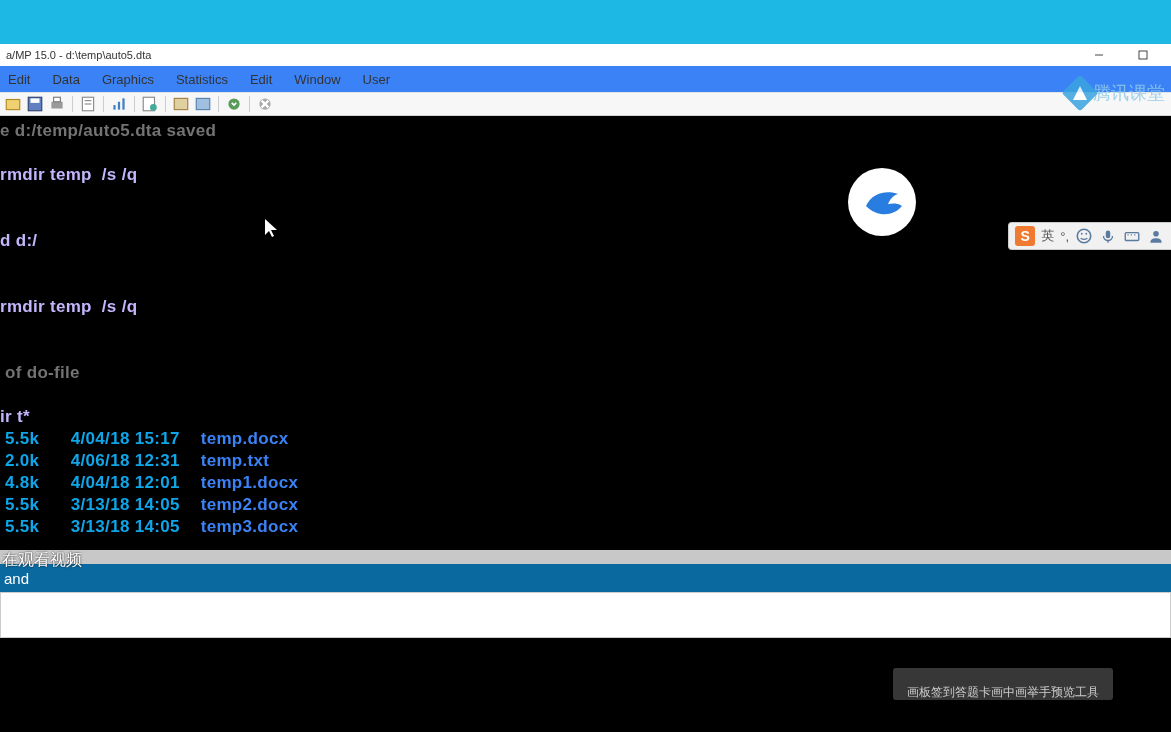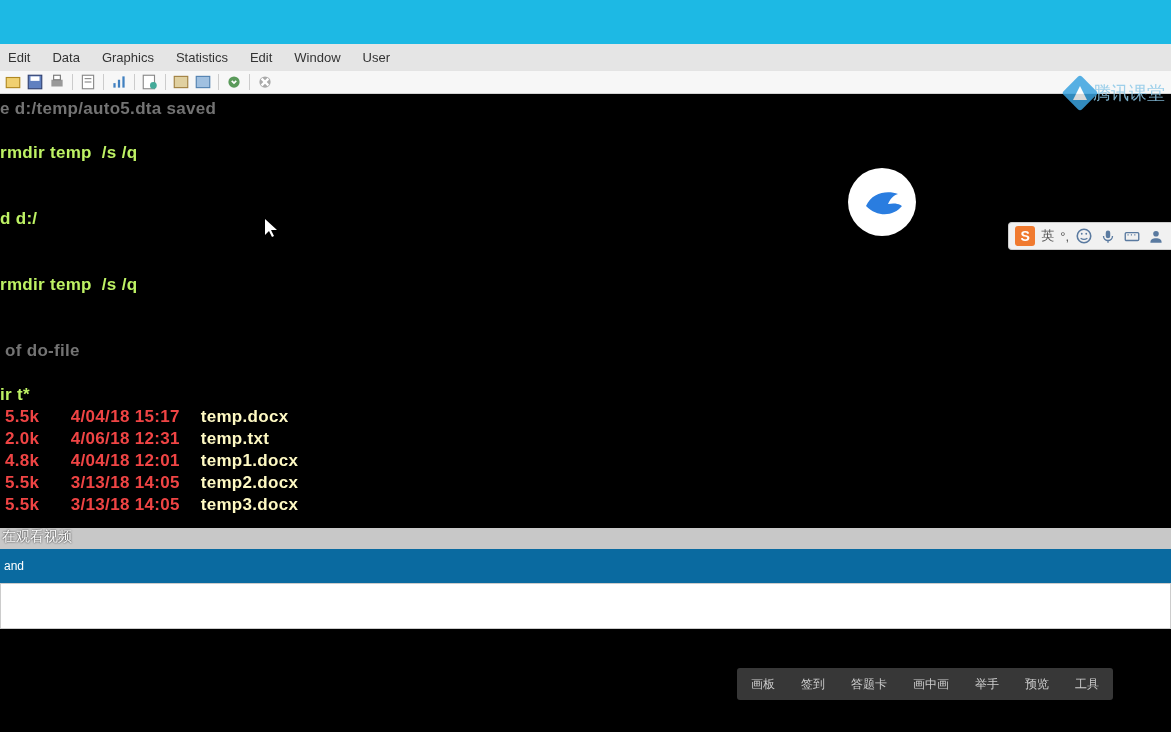--- a/index.html
+++ b/index.html
@@ -5,58 +5,72 @@
 * { margin:0; padding:0; box-sizing:border-box; font-family:"Segoe UI",Arial,sans-serif; }
 body { width:1171px; height:732px; background:#000; overflow:hidden; position:relative; }
 
 .topbar { height:44px; background:#1db9e4; }
 
 .app-window { position:relative; }
 .titlebar { height:22px; background:#fff; display:flex; align-items:center; padding:0 6px; font-size:11px; color:#333; }
 .titlebar .spacer { flex:1; }
 .win-ctl { width:44px; height:20px; display:flex; align-items:center; justify-content:center; color:#444; font-size:11px; }
 .win-ctl svg { width:10px; height:10px; }
-.menubar { height:26px; background:#e5e5e5; display:flex; align-items:center; padding:0 8px; font-size:13px; color:#333; gap:22px; }
+.menubar { height:26px; background:#3b82f6; display:flex; align-items:center; padding:0 8px; font-size:13px; color:#333; gap:22px; }
 .menubar span { cursor:default; }
 .toolbar { height:24px; background:#f7f7f7; border-top:1px solid #e4e4e4; border-bottom:1px solid #d4d4d4; display:flex; align-items:center; padding:0 4px; gap:4px; }
 .t-icon { width:18px; height:18px; display:flex; align-items:center; justify-content:center; }
 .t-sep { width:1px; height:16px; background:#ccc; margin:0 2px; }
 
 .terminal { background:#000; color:#0f0; font-family:"Courier New",monospace; font-size:17px; line-height:21px; padding:4px 0 12px 0; white-space:pre; font-weight:bold; letter-spacing:0.3px; min-height:422px; position:relative; }
 .g { color:#737373; }
-.y { color:#fef9c3; }
-.c { color:#ef4444;margin-top:8px; }
-.w { color:#bef264;text-align:center; }
+.y { color:#3b82f6; }
+.c { color:#0ea5e9;margin-top:8px; }
+.w { color:#c4b5fd;text-align:center; }
 
 .cursor-arrow { position:absolute; left:265px; top:219px; color:#fff; font-size:18px; pointer-events:none; }
 
-.status-strip { height:21px; background:#c8c8c8; font-size:14px; color:#fff; padding-left:2px; text-shadow:0 0 2px #000; }
-.cmd-bar { height:34px; background:#0a6aa0; color:#fff; font-size:12px; padding:0 4px; display:flex; align-items:center; }
+.status-strip { height:14px; background:#c8c8c8; font-size:16px; color:#fff; padding-left:2px; text-shadow:0 0 2px #000; }
+.cmd-bar { height:28px; background:#0a6aa0; color:#fff; font-size:15px; padding:0 4px; display:flex; align-items:center; }
 .cmd-input-area { height:46px; background:#fff; border:1px solid #ccc; }
 
-.video-toolbar { position:absolute; bottom:32px; right:58px; height:30px; background:rgba(60,60,60,0.92); border-radius:3px; display:flex; align-items:center; padding:16px 14px; gap:26px; font-size:12px; color:#ccc; }
+.video-toolbar { position:absolute; bottom:32px; right:58px; height:30px; background:rgba(60,60,60,0.92); border-radius:3px; display:flex; align-items:flex-start; padding:16px 14px; font-size:12px; color:#ccc; }
 
 .brand { position:absolute; right:6px; top:80px; display:flex; align-items:center; color:#8ec9e8; font-size:18px; font-weight:500; opacity:0.85; }
 .brand-g { width:26px; height:26px; background:#3aa3e0; transform:rotate(45deg); border-radius:3px; position:relative; }
 .brand-g::after { content:""; position:absolute; inset:3px; background:#fff; clip-path:polygon(50% 15%,15% 85%,85% 85%); transform:rotate(-45deg); }
 
 .bird-badge { position:absolute; right:255px; top:168px; width:68px; height:68px; border-radius:50%; background:#fff; display:flex; align-items:center; justify-content:center; }
 .bird-badge svg { width:48px; height:48px; }
 
 .ime-bar { position:absolute; right:0; top:222px; height:28px; background:#f1f1f1; border:1px solid #ccc; border-right:none; border-radius:4px 0 0 4px; display:flex; align-items:center; padding:0 6px; gap:6px; font-size:13px; color:#555; }
 .ime-s { width:20px; height:20px; background:#f07a2f; border-radius:3px; color:#fff; font-weight:bold; display:flex; align-items:center; justify-content:center; font-size:14px; }
 .ime-i { width:18px; height:18px; color:#5a7aa0; display:flex; align-items:center; justify-content:center; }
 </style>
 </head>
 <body>
 
 <div class="topbar"></div>
 
 <div class="app-window">
 
+  <div class="titlebar">
+    <span>a/MP 15.0 - d:\temp\auto5.dta</span>
+    <div class="spacer"></div>
+    <div class="win-ctl">
+        <svg viewBox="0 0 10 10">
+          <line x1="1" y1="5" x2="9" y2="5" stroke="#444" stroke-width="1"></line>
+        </svg>
+      </div>
+    <div class="win-ctl">
+        <svg viewBox="0 0 10 10">
+          <rect x="1" y="1" width="8" height="8" fill="none" stroke="#444" stroke-width="1"></rect>
+        </svg>
+      </div>
+  </div>
 
   <div class="menubar">
     <span>Edit</span>
     <span>Data</span>
     <span>Graphics</span>
     <span>Statistics</span>
     <span>Edit</span>
     <span>Window</span>
     <span>User</span>
   </div>

